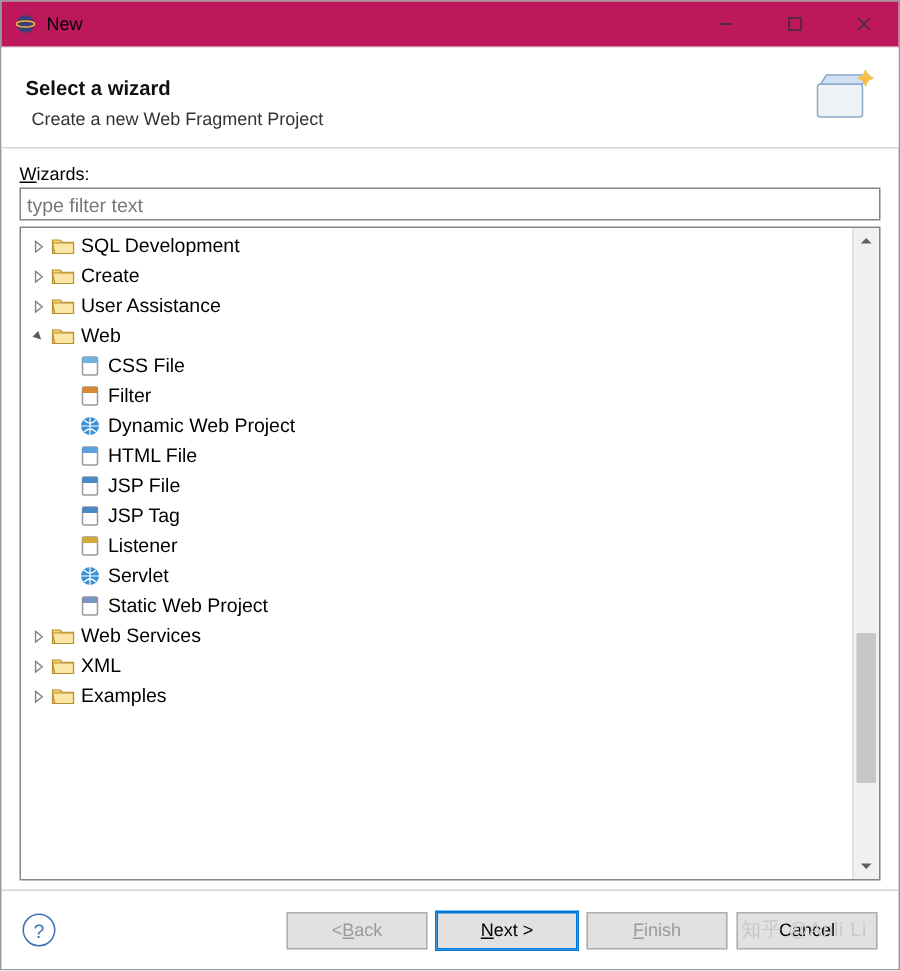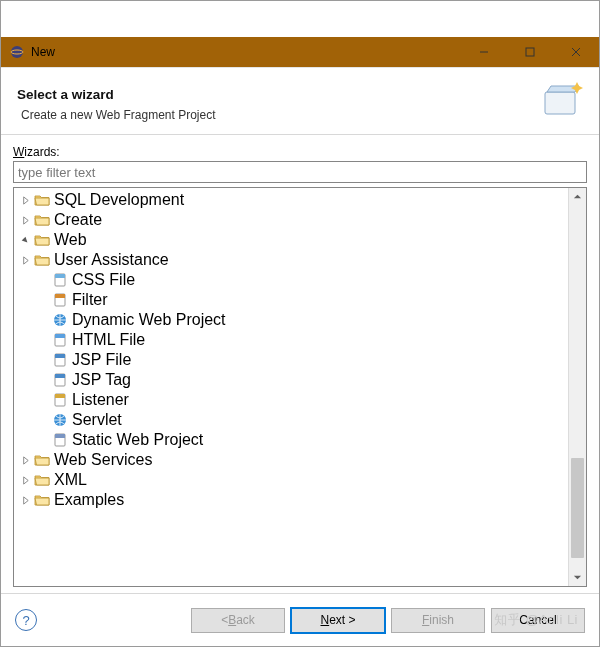--- a/index.html
+++ b/index.html
@@ -18,26 +18,25 @@
     height: 647px;
     border: 1px solid #9a9a9a;
     box-sizing: border-box;
     display: flex;
     flex-direction: column;
     background: #fff;
   }
   
   .titlebar {
     height: 30px;
-    background: #a16207;
+    background: #be185d;
     display: flex;
     align-items: center;
     padding-left: 8px;
     border-bottom: 1px solid #e5e5e5;
-    margin-top: 36px;
   }
   .titlebar .app-icon {
     width: 16px;
     height: 16px;
     margin-right: 6px;
     display:flex; align-items:center; justify-content:center;
   }
   .titlebar .title-text {
     font-size: 12px;
     color: #000;
@@ -108,21 +107,21 @@
   .tree-wrap {
     flex: 1;
     border: 1px solid #858585;
     display: flex;
     min-height: 0;
   }
   .tree {
     flex: 1;
     overflow: hidden;
     padding: 2px 0 0 0;
-    font-size: 16px;
+    font-size: 13px;
     line-height: 20px;
   }
   .vscroll {
     width: 17px;
     background: #f0f0f0;
     position: relative;
     border-left: 1px solid #dcdcdc;
   }
   .vscroll .arrow { height: 17px; display:flex; align-items:center; justify-content:center; color:#606060;}
   .vscroll .thumb {
@@ -287,44 +286,44 @@
                 <svg width="16" height="16" viewBox="0 0 16 16">
                   <path d="M1 4 L6 4 L7.5 5.5 L15 5.5 L15 13 L1 13 Z" fill="#f7d374" stroke="#b8912f" stroke-width="0.8"></path>
                   <path d="M1 6 L2.5 13 L15 13 L15 6 Z" fill="#fbe6a6" stroke="#b8912f" stroke-width="0.8"></path>
                 </svg>
               </span>
               <span>Create</span>
             </div>
             <div class="tree-row indent-1">
               <span class="expander">
                 <svg viewBox="0 0 10 10">
+                  <path d="M 3 1 L 8 5 L 3 9 Z" fill="none" stroke="#808080" stroke-width="1"></path>
+                </svg>
+              </span>
+              <span class="node-icon">
+                <svg width="16" height="16" viewBox="0 0 16 16">
+                  <path d="M1 4 L6 4 L7.5 5.5 L15 5.5 L15 13 L1 13 Z" fill="#f7d374" stroke="#b8912f" stroke-width="0.8"></path>
+                  <path d="M1 6 L2.5 13 L15 13 L15 6 Z" fill="#fbe6a6" stroke="#b8912f" stroke-width="0.8"></path>
+                </svg>
+              </span>
+              <span>User Assistance</span>
+            </div>
+            <div class="tree-row indent-1">
+              <span class="expander">
+                <svg viewBox="0 0 10 10">
                   <path d="M 2 2 L 8 5 L 2 8 Z" fill="#595959" transform="rotate(45 5 5)"></path>
                 </svg>
               </span>
               <span class="node-icon">
                 <svg width="16" height="16" viewBox="0 0 16 16">
                   <path d="M1 4 L6 4 L7.5 5.5 L15 5.5 L15 13 L1 13 Z" fill="#f7d374" stroke="#b8912f" stroke-width="0.8"></path>
                   <path d="M1 6 L2.5 13 L15 13 L15 6 Z" fill="#fbe6a6" stroke="#b8912f" stroke-width="0.8"></path>
                 </svg>
               </span>
               <span>Web</span>
-            </div>
-            <div class="tree-row indent-1">
-              <span class="expander">
-                <svg viewBox="0 0 10 10">
-                  <path d="M 3 1 L 8 5 L 3 9 Z" fill="none" stroke="#808080" stroke-width="1"></path>
-                </svg>
-              </span>
-              <span class="node-icon">
-                <svg width="16" height="16" viewBox="0 0 16 16">
-                  <path d="M1 4 L6 4 L7.5 5.5 L15 5.5 L15 13 L1 13 Z" fill="#f7d374" stroke="#b8912f" stroke-width="0.8"></path>
-                  <path d="M1 6 L2.5 13 L15 13 L15 6 Z" fill="#fbe6a6" stroke="#b8912f" stroke-width="0.8"></path>
-                </svg>
-              </span>
-              <span>User Assistance</span>
             </div>
             <div class="tree-row indent-child">
               <span class="node-icon ">
                 <svg width="16" height="16" viewBox="0 0 16 16">
                   <rect x="3" y="2" width="10" height="12" rx="1" fill="#fff" stroke="#999"></rect>
                   <rect x="3" y="2" width="10" height="4" fill="#6fb1e0"></rect>
                 </svg>
               </span>
               <span class="">CSS File</span>
             </div>

